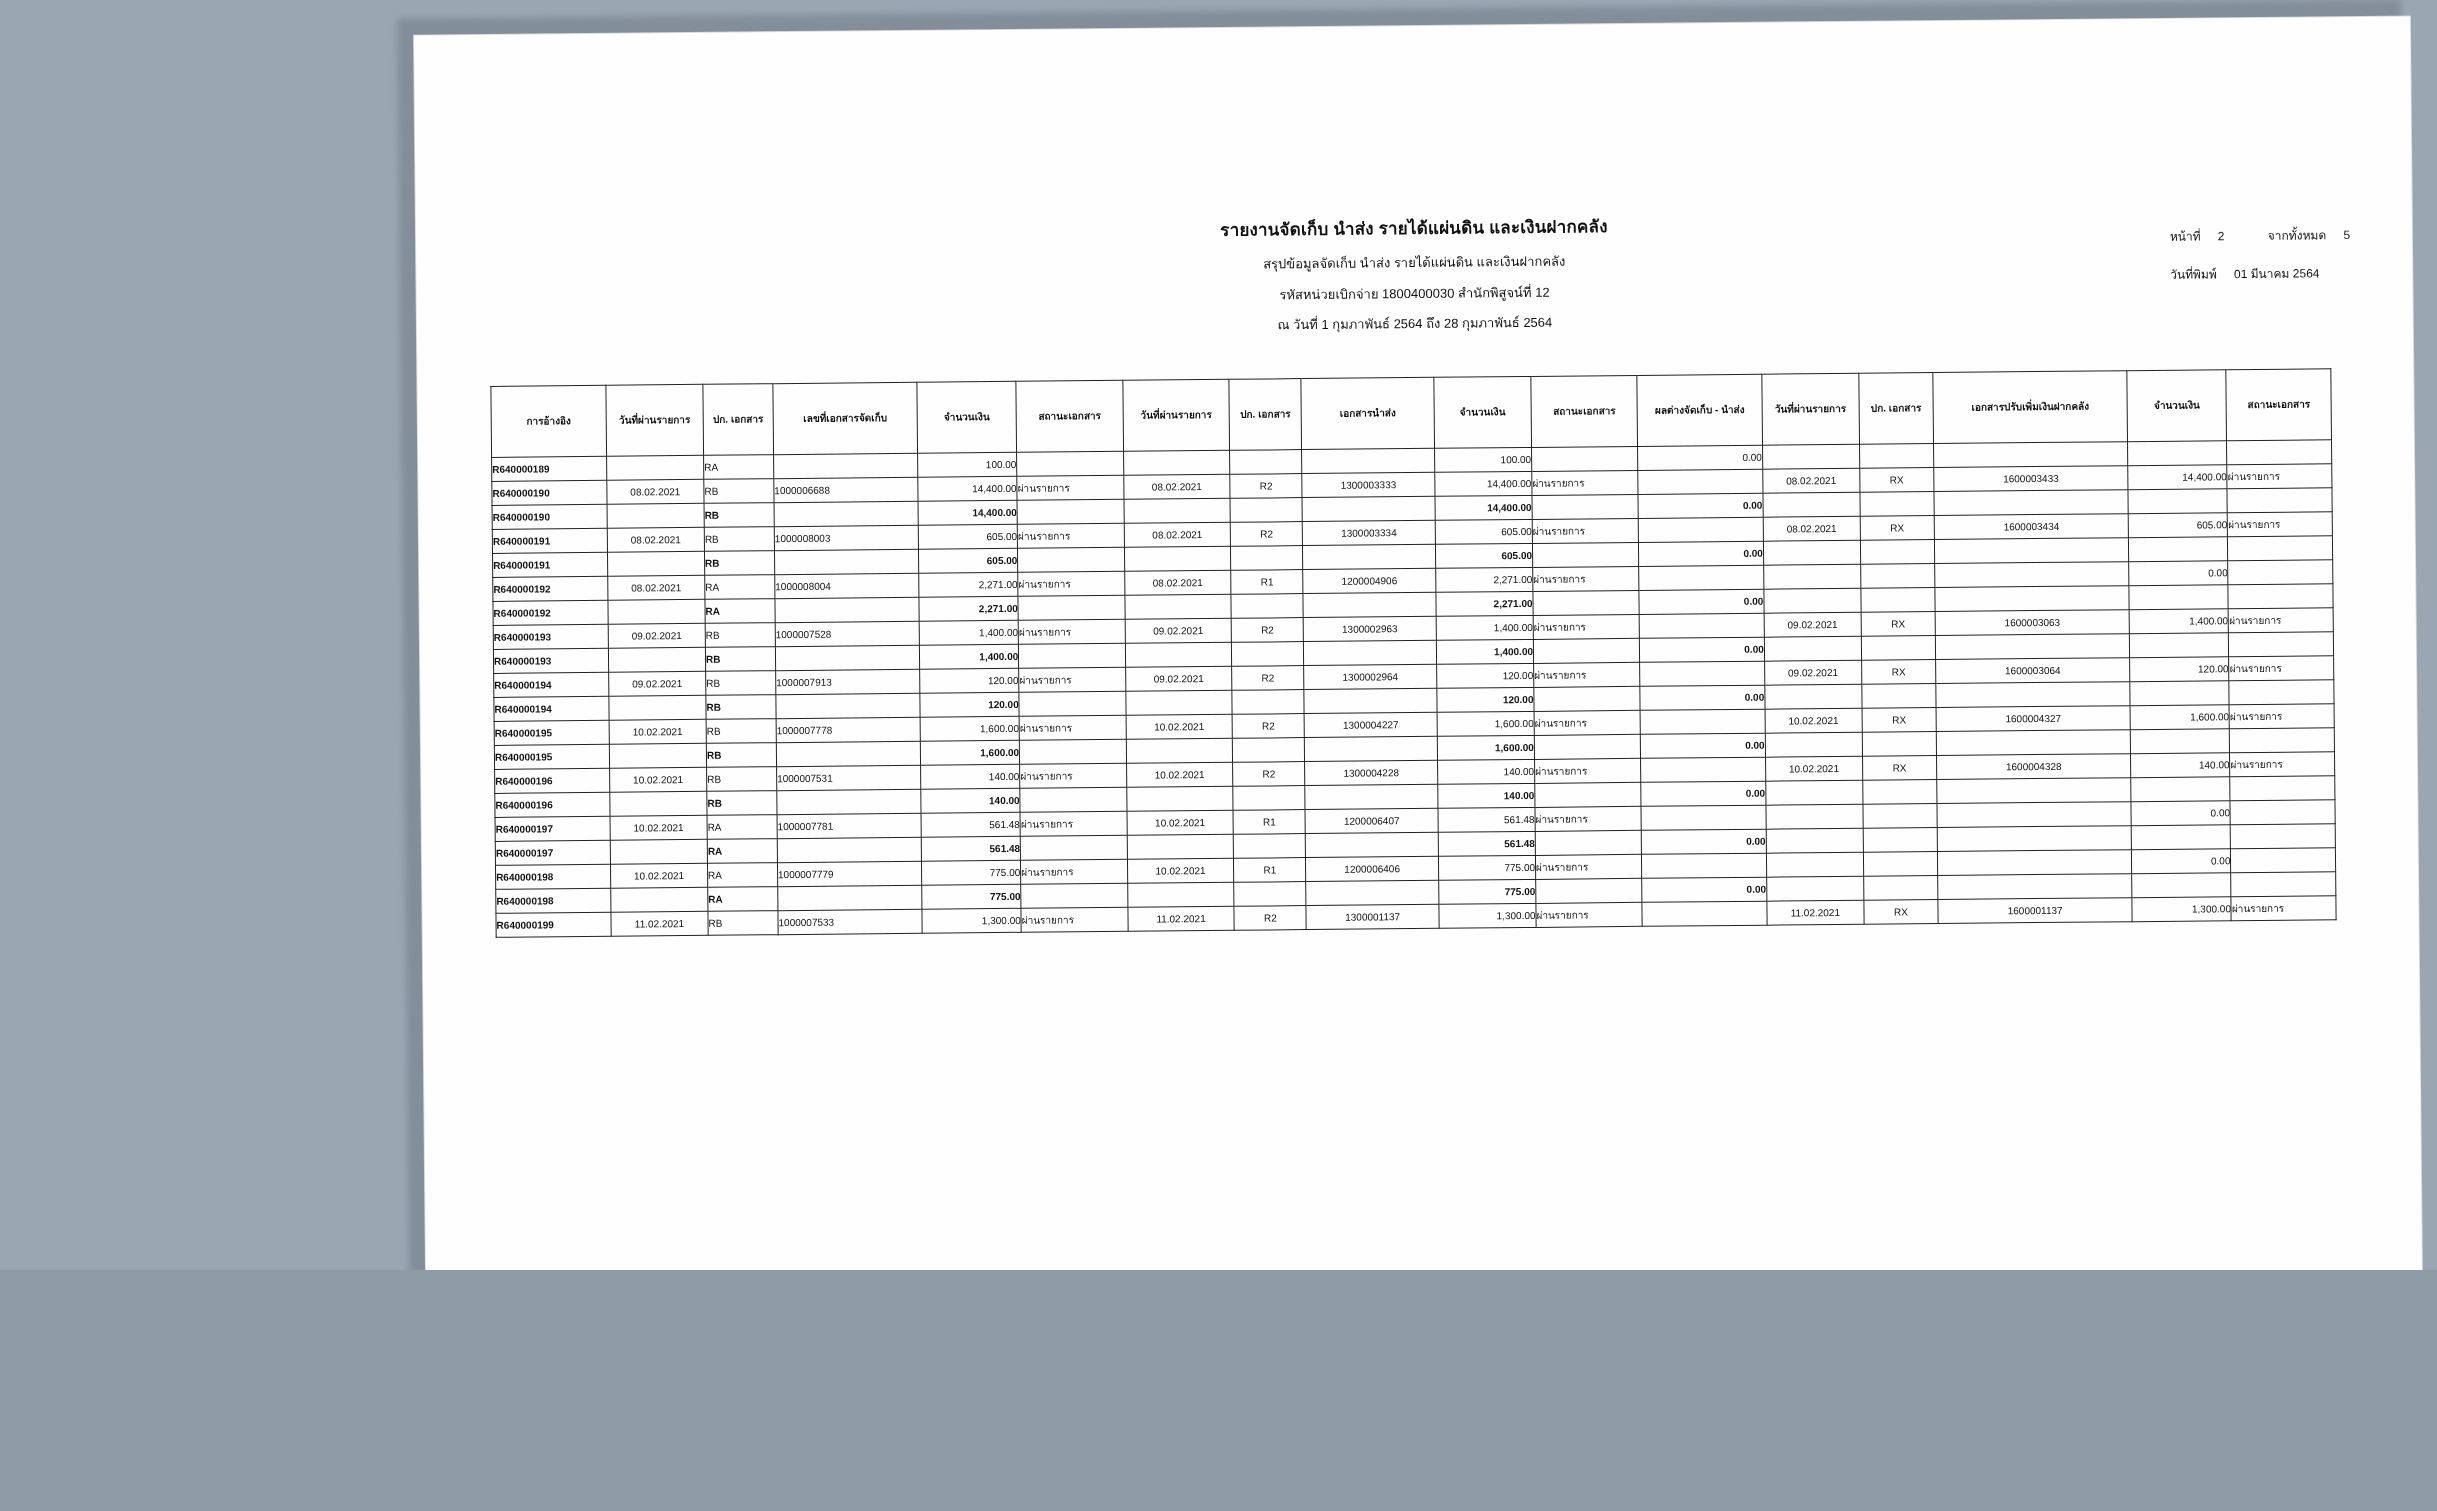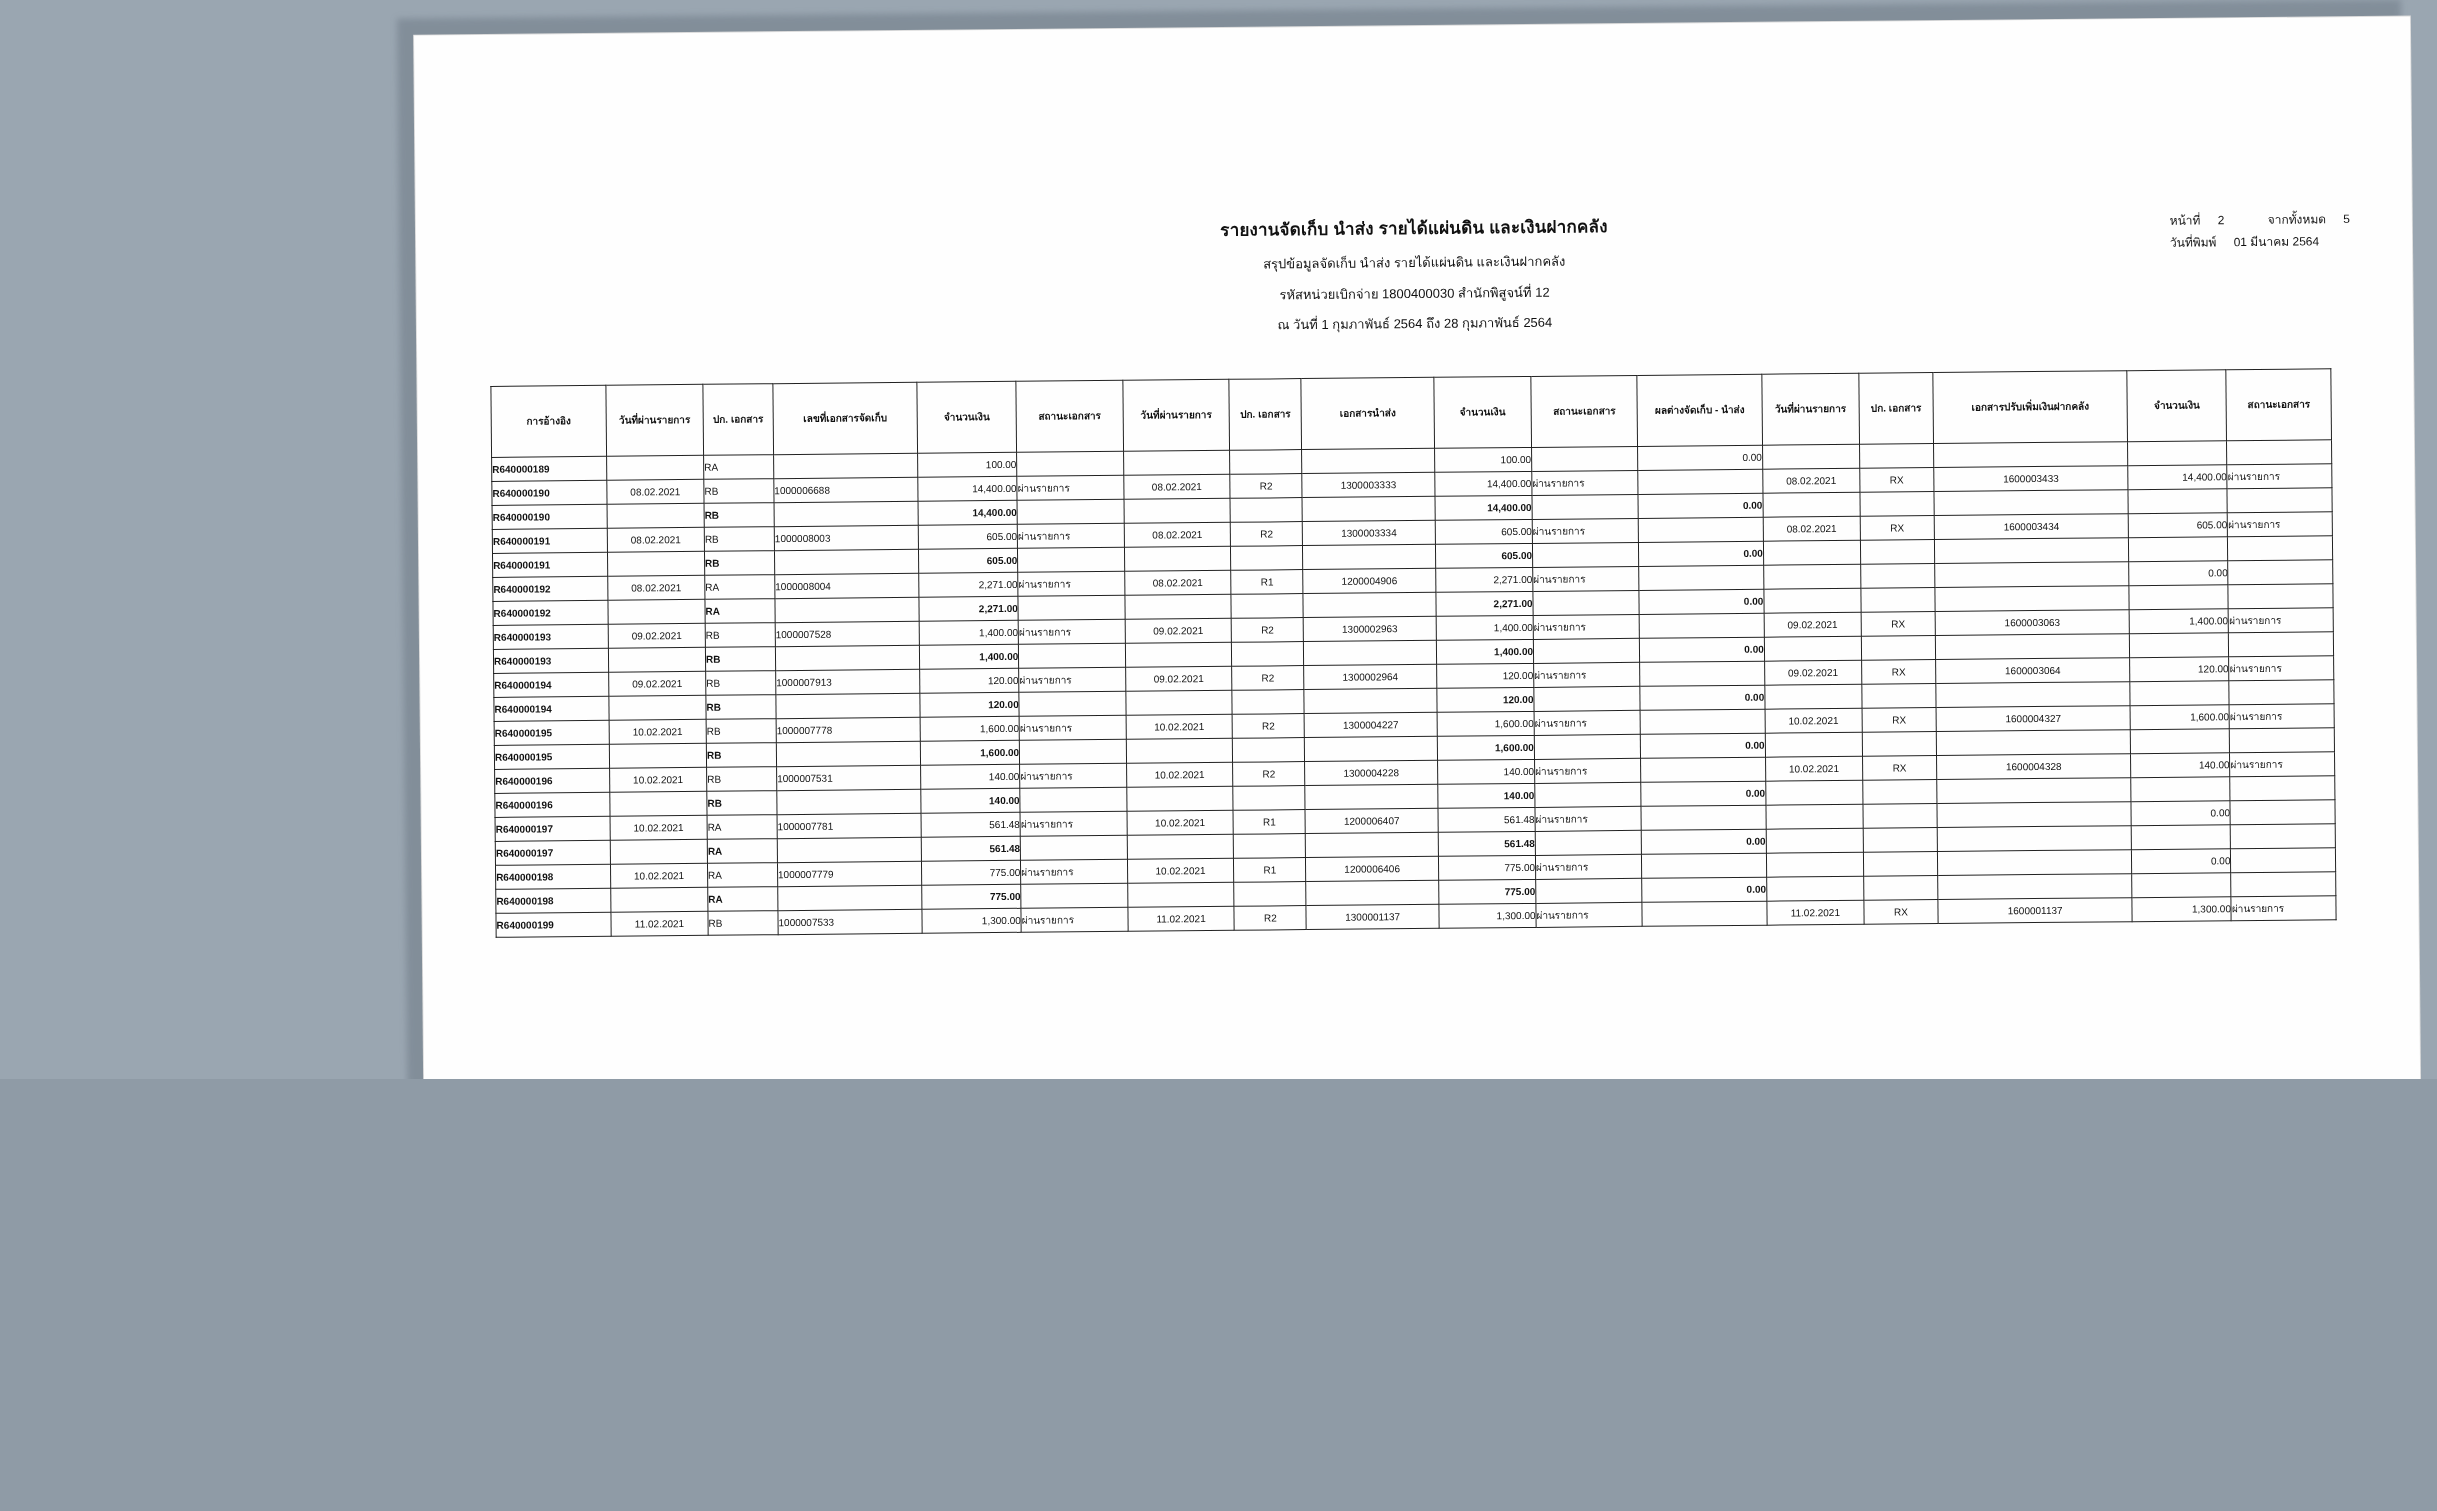--- a/index.html
+++ b/index.html
@@ -4,21 +4,21 @@
 <style>
   html, body {
     margin: 0;
     padding: 0;
     background: #8f9ba6;
     font-family: "Liberation Sans", sans-serif;
   }
   #page-root {
     position: relative;
     width: 2438px;
-    height: 1079px;
+    height: 1270px;
     background: #9aa6b1;
     overflow: hidden;
   }
   
   .sheet-shadow {
     position: absolute;
     left: 404px;
     top: 8.6px;
     width: 2004px;
     height: 1488px;
@@ -74,21 +74,21 @@
   }
   .page-meta {
     position: absolute;
     right: 62px;
     top: 191px;
     font-size: 12px;
     color: #111;
     text-align: left;
     line-height: 22.4px;
   }
-  .page-meta .row span.lbl { display:inline-block; }
+  .page-meta .row span.lbl { display:inline-block;margin-top:16px; }
   .page-meta .row span.val { display:inline-block; margin-left: 13.8px; }
   .page-meta .row span.val2 { display:inline-block; margin-left: 40px; }
 
   
   .tbl-wrap {
     position: absolute;
     left: 73px;
     top: 351px;
     width: 1841px;
   }

